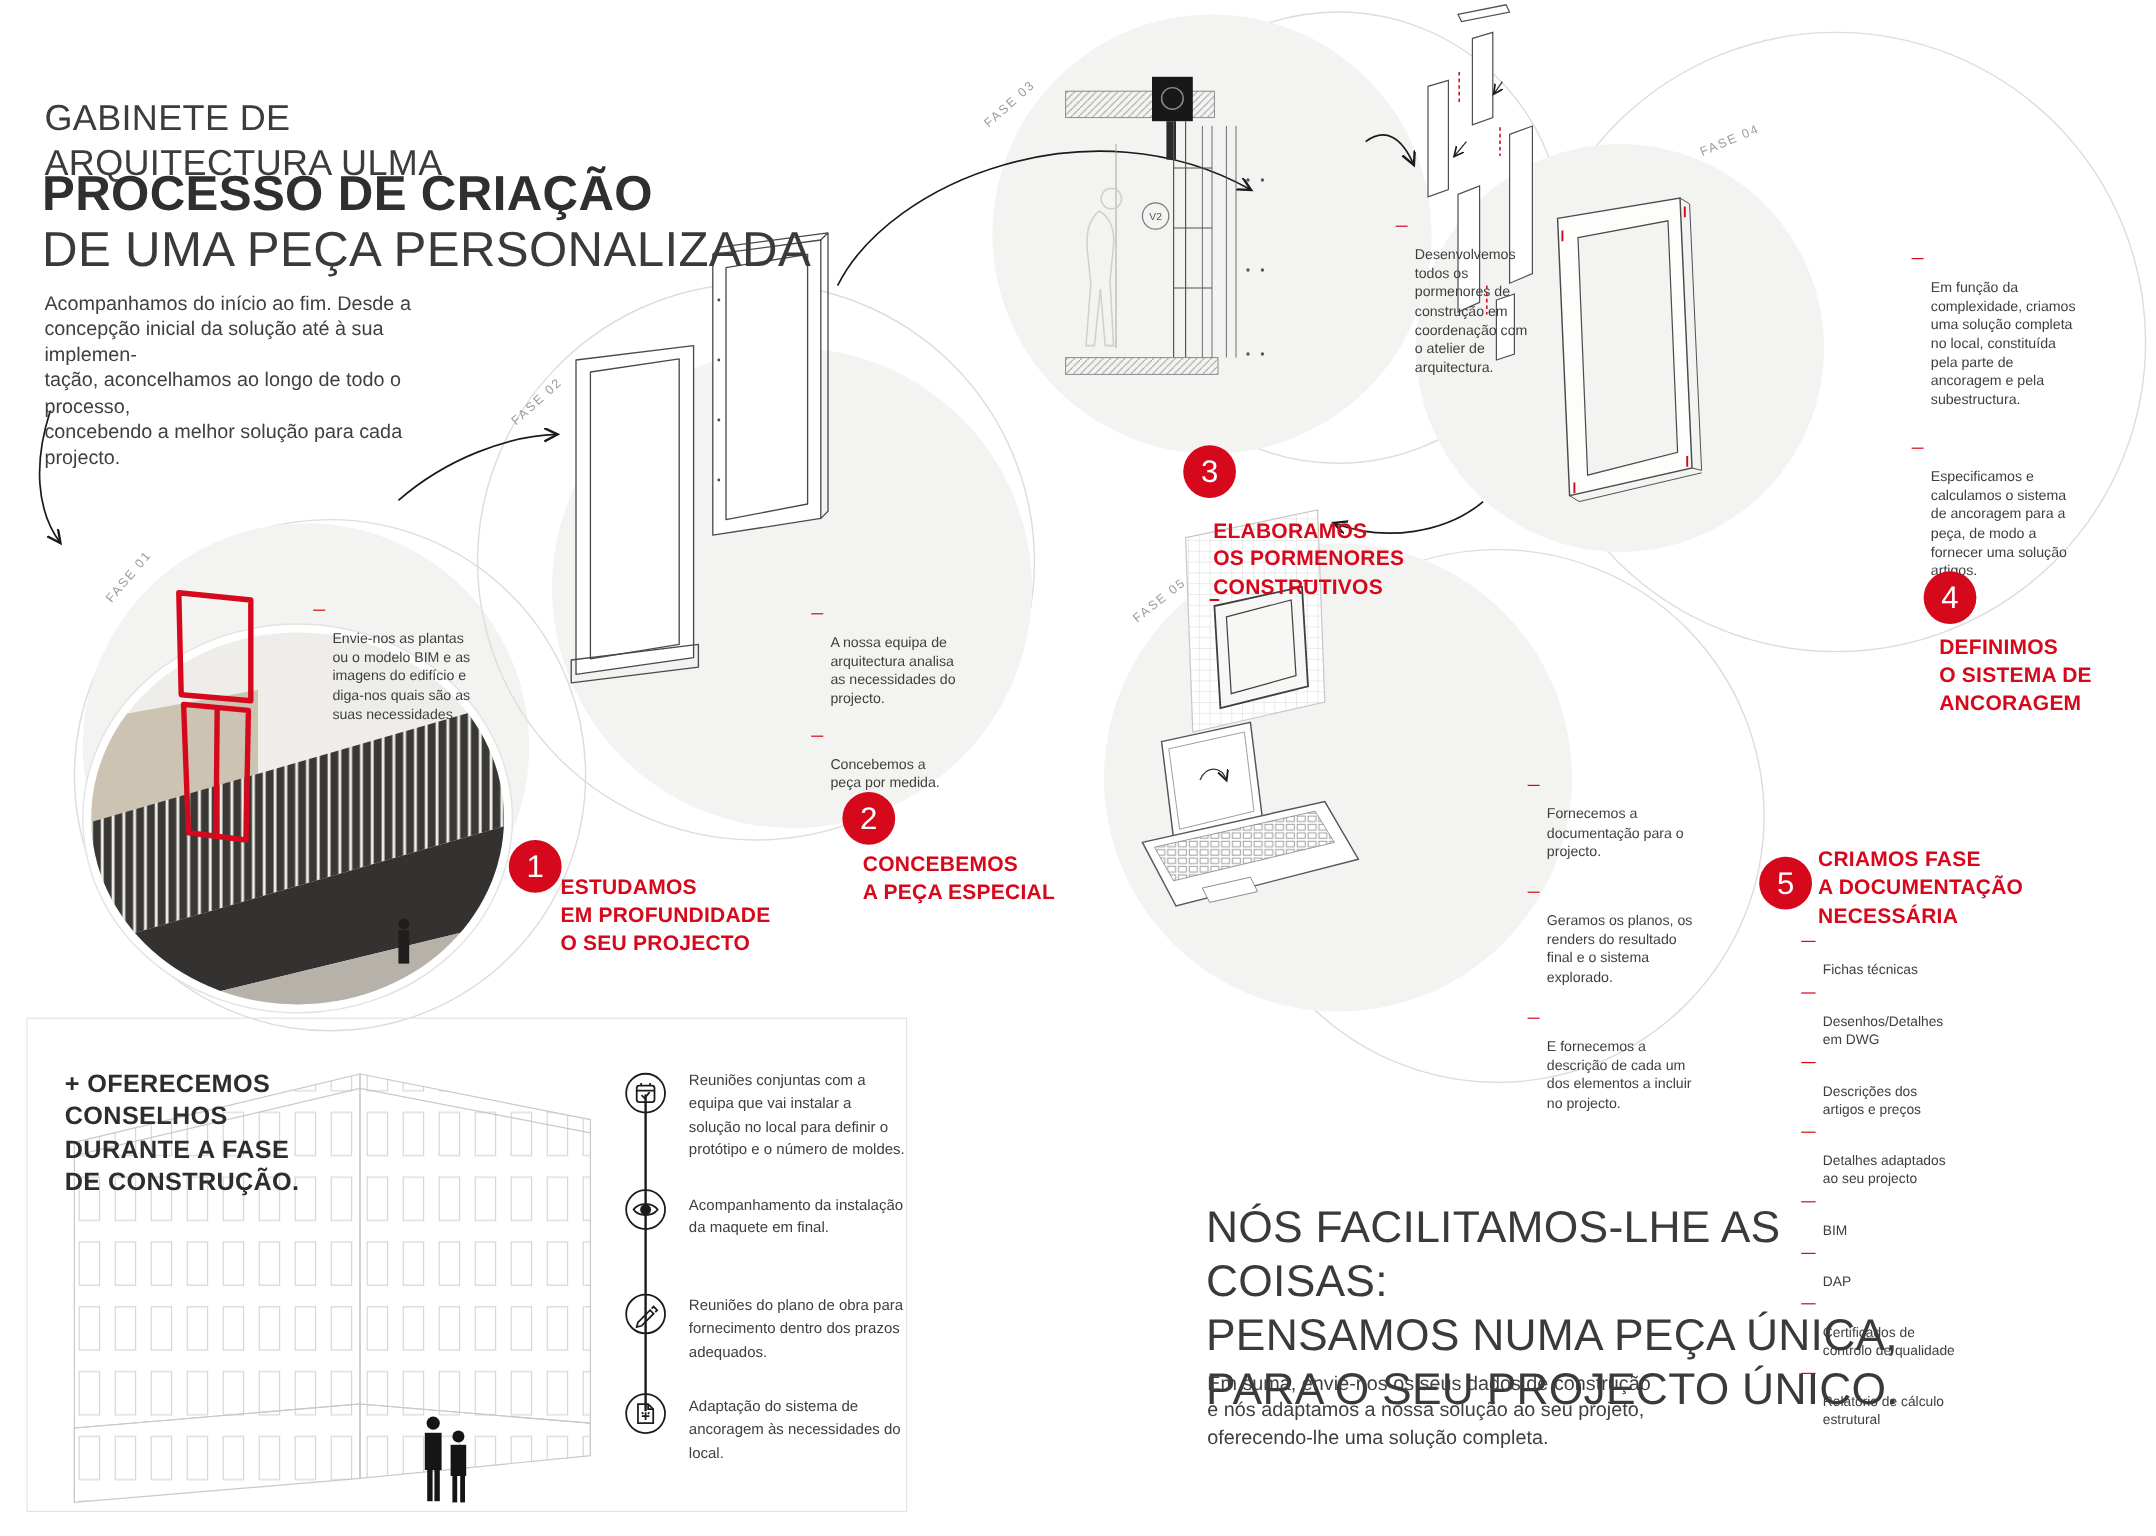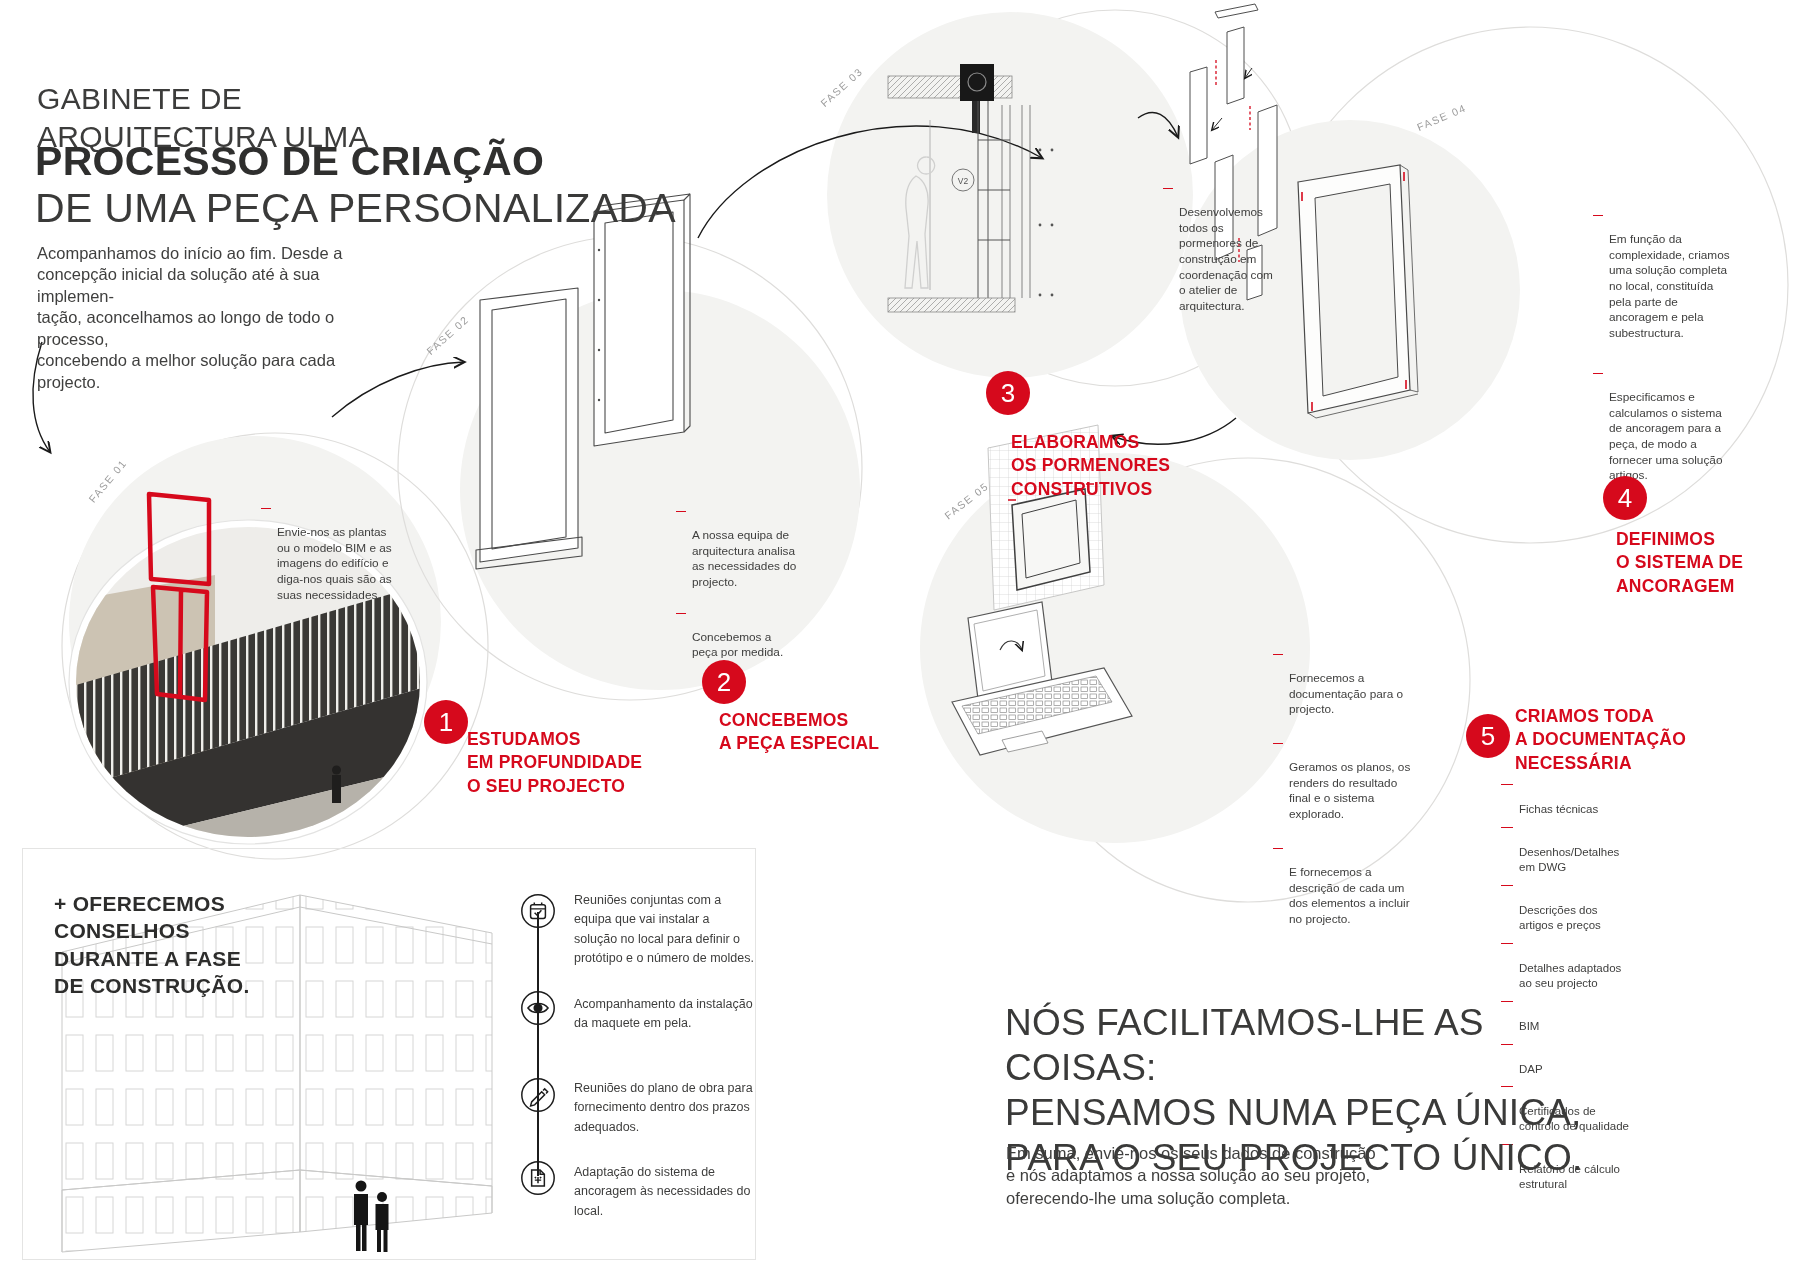--- a/index.html
+++ b/index.html
@@ -320,21 +320,21 @@
   <div class="step-title pre" style="left:1011px;top:431px;width:200px">ELABORAMOS
 OS PORMENORES
 CONSTRUTIVOS</div>
 
   <div class="num" style="left:1603px;top:476px">4</div>
   <div class="step-title pre" style="left:1616px;top:528px;width:200px">DEFINIMOS
 O SISTEMA DE
 ANCORAGEM</div>
 
   <div class="num" style="left:1466px;top:714px">5</div>
-  <div class="step-title pre" style="left:1515px;top:705px;width:210px">CRIAMOS TODA
+  <div class="step-title pre" style="left:1515px;top:705px;width:210px">CRIAMOS FASE
 A DOCUMENTAÇÃO
 NECESSÁRIA</div>
 
   <div class="offer-box" style="left:22px;top:848px;width:732px;height:410px"></div>
   <div class="txt offer-title pre" style="left:54px;top:890px;width:230px">+ OFERECEMOS
 CONSELHOS
 DURANTE A FASE
 DE CONSTRUÇÃO.</div>
 
   <div class="tl-line" style="left:537px;top:912px;height:264px"></div>
@@ -349,21 +349,21 @@
   </div>
   <div class="tl-text" style="left:574px;top:891px;width:180px">Reuniões conjuntas com a equipa que vai instalar a solução no local para definir o protótipo e o número de moldes.</div>
 
   <div class="tl-icon" style="left:520px;top:990px">
     <svg width="36" height="36" viewBox="0 0 34 34" fill="none" stroke="#1c1c1c" stroke-width="1.4">
       <circle cx="17" cy="17" r="15.3"></circle>
         <path d="M7.5,17 C11.5,11.2 22.5,11.2 26.5,17 C22.5,22.8 11.5,22.8 7.5,17 Z"></path>
       <circle cx="17" cy="17" r="3.6" fill="#1c1c1c"></circle>
     </svg>
   </div>
-  <div class="tl-text" style="left:574px;top:995px;width:180px">Acompanhamento da instalação da maquete em pela.</div>
+  <div class="tl-text" style="left:574px;top:995px;width:180px">Acompanhamento da instalação da maquete em final.</div>
 
   <div class="tl-icon" style="left:520px;top:1077px">
     <svg width="36" height="36" viewBox="0 0 34 34" fill="none" stroke="#1c1c1c" stroke-width="1.4">
       <circle cx="17" cy="17" r="15.3"></circle>
         <path d="M11,23.5 L20.5,14 l2.8,2.8 L13.8,26.3 l-3.8,1 z"></path>
       <path d="M21.8,12.7 l1.5,-1.5 l2.8,2.8 l-1.5,1.5"></path>
     </svg>
   </div>
   <div class="tl-text" style="left:574px;top:1079px;width:180px">Reuniões do plano de obra para fornecimento dentro dos prazos adequados.</div>
 

